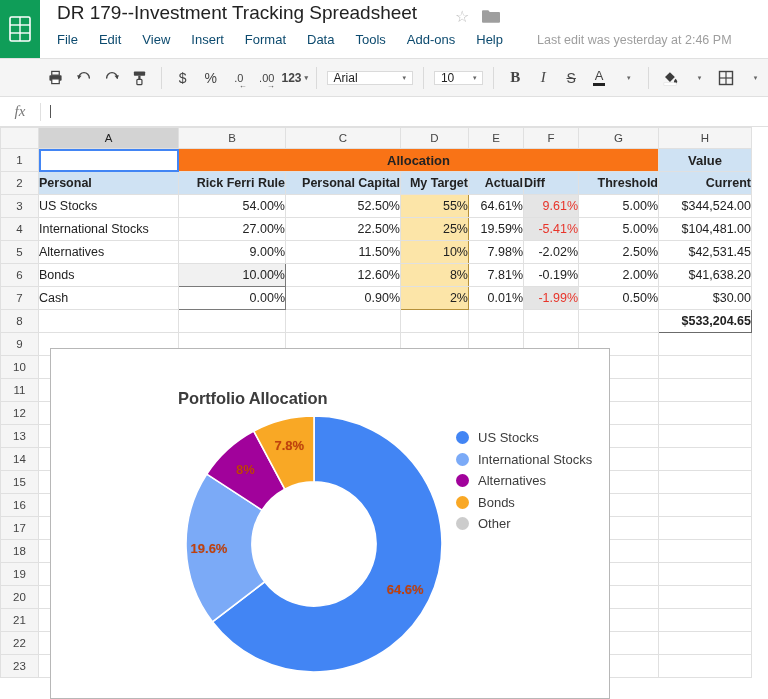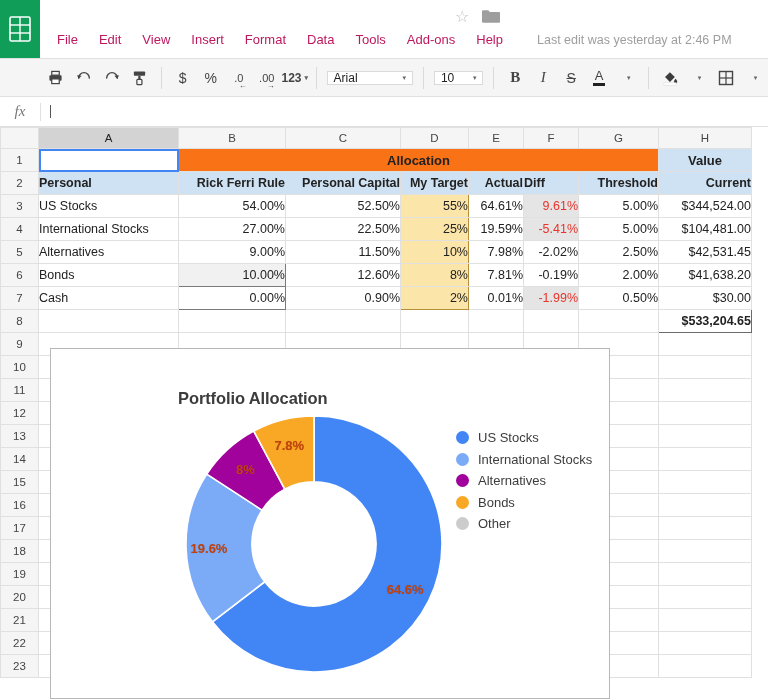--- a/index.html
+++ b/index.html
@@ -22,21 +22,21 @@
   }
   .sheets-logo svg { display: block; }
   .doc-title {
     position: absolute; left: 57px; top: 2px;
     font-size: 19px; color: #222; white-space: nowrap;
   }
   .star-icon { position: absolute; left: 455px; top: 7px; color: #bdbdbd; font-size: 16px; }
   .folder-icon { position: absolute; left: 481px; top: 8px; }
   .menubar { position: absolute; left: 57px; top: 32px; display: flex; align-items: center; }
   .menu-item {
-    font-size: 13px; color: #be185d; margin-right: 21px; white-space: nowrap; cursor: default;
+    font-size: 13px; color: #0c4a6e; margin-right: 21px; white-space: nowrap; cursor: default;
   }
   .menu-item:last-child { margin-right: 0; }
   .last-edit {
     position: absolute; left: 537px; top: 33px;
     font-size: 12.5px; color: #9e9e9e; white-space: nowrap;
   }
 
   
   .toolbar {
     position: absolute; left: 0; top: 58px; width: 768px; height: 39px;
@@ -142,20 +142,21 @@
   <div class="topbar">
     <div class="sheets-logo">
       <svg width="22" height="26" viewBox="0 0 22 26" aria-hidden="true">
         <rect x="1" y="1" width="20" height="24" rx="1.5" fill="none" stroke="#ffffff" stroke-width="1.6"></rect>
         <line x1="1" y1="9" x2="21" y2="9" stroke="#ffffff" stroke-width="1.4"></line>
         <line x1="1" y1="17" x2="21" y2="17" stroke="#ffffff" stroke-width="1.4"></line>
         <line x1="11" y1="1" x2="11" y2="25" stroke="#ffffff" stroke-width="1.4"></line>
       </svg>
     </div>
 
+    <div class="doc-title">DR 179--Investment Tracking Spreadsheet</div>
 
     <div class="star-icon">☆</div>
 
     <div class="folder-icon">
       <svg width="20" height="16" viewBox="0 0 20 16" aria-hidden="true">
         <path d="M1 3.2a1 1 0 0 1 1-1h5.3l1.5 1.7H18a1 1 0 0 1 1 1v8.9a1 1 0 0 1-1 1H2a1 1 0 0 1-1-1z" fill="#9e9e9e"></path>
       </svg>
     </div>
 
     <div class="menubar">

